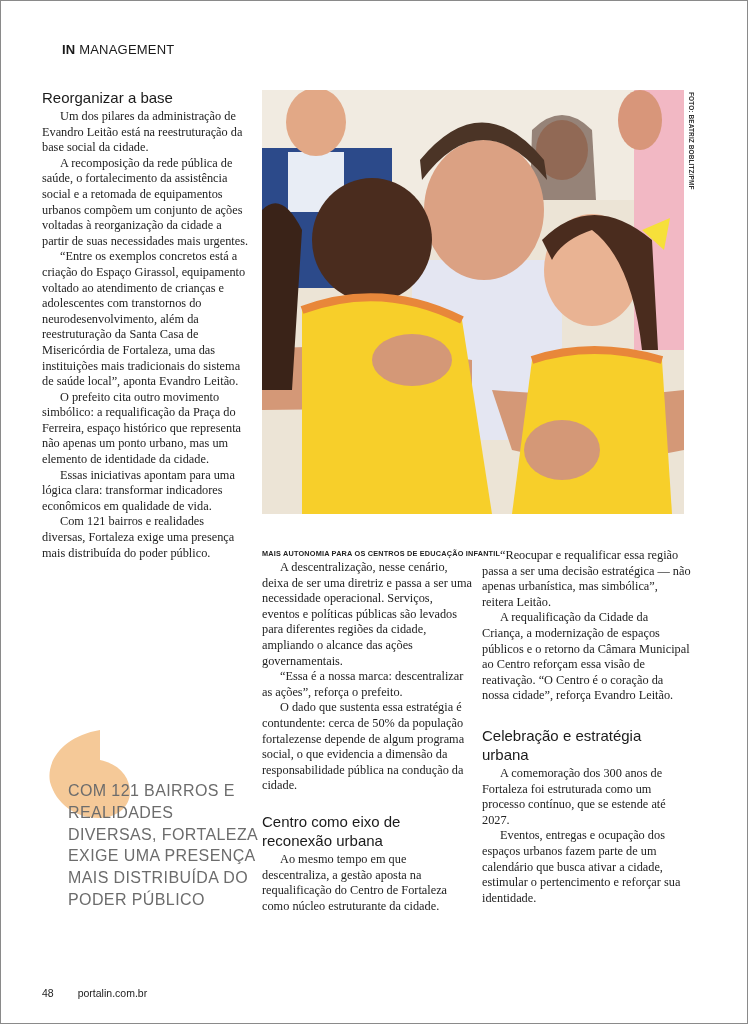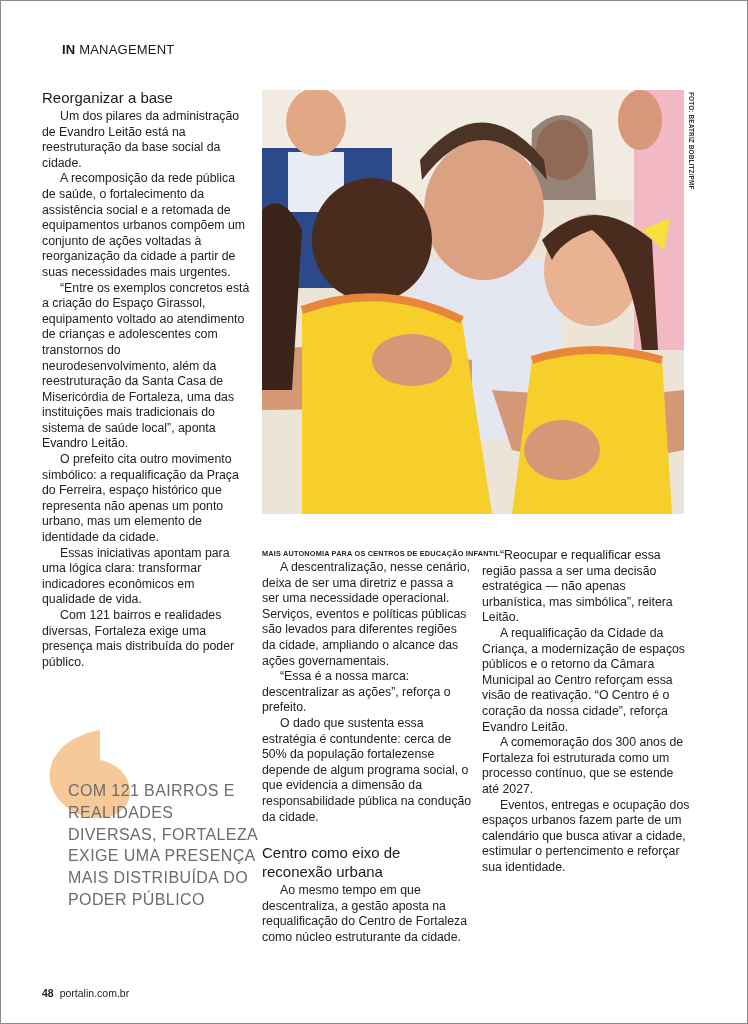--- a/index.html
+++ b/index.html
@@ -4,41 +4,41 @@
 <style>
   html, body { margin: 0; padding: 0; }
   body {
     width: 748px; height: 1024px; background: #ffffff; position: relative; overflow: hidden;
     font-family: "Liberation Sans", "DejaVu Sans", sans-serif; color: #1f1f1f;
   }
   .page-border { position: absolute; left: 0; top: 0; width: 746px; height: 1022px; border: 1px solid #8a8a8a; pointer-events: none; }
   .section-tag { position: absolute; left: 42px; top: 42px; font-size: 13px; letter-spacing: 0.2px; color: #1a1a1a; }
   .section-tag b { font-weight: 700; margin-left: 20px; }
   .col { position: absolute; font-size: 12.3px; line-height: 15.6px; color: #222; }
-  .col p { margin: 0; text-indent: 18px; }
+  .col p { margin: 0; text-indent: 18px; font-family: Liberation Serif, serif; }
   .col-1 { left: 42px; top: 88px; width: 208px; }
   .col-2 { left: 262px; top: 548px; width: 210px; margin-top: 12px; }
   .col-3 { left: 482px; top: 548px; width: 210px; }
   h2 { font-weight: 400; margin: 0; color: #1a1a1a; font-size: 15px; line-height: 19px; }
   .col-1 h2 { margin-bottom: 2px; }
   .h-centro { margin-top: 18px; margin-bottom: 2px; }
   .h-celeb { margin-top: 22px; margin-bottom: 2px; }
   .photo { position: absolute; left: 262px; top: 90px; width: 422px; height: 424px; overflow: hidden;
     background: linear-gradient(180deg, #e9e2d6 0%, #efe7da 30%, #e0c9a4 60%, #d6b98a 100%); }
   .photo svg { display: block; }
   .photo-credit { position: absolute; left: 686px; top: 92px; width: 10px; height: 100px; }
   .photo-credit span { position: absolute; left: 0; top: 0; transform-origin: 0 0; transform: rotate(90deg) translate(0, -9px);
     white-space: nowrap; font-size: 6.5px; font-weight: 700; color: #333; letter-spacing: 0.1px; }
   .caption { position: absolute; left: 262px; top: 549px; font-size: 7.3px; font-weight: 700; color: #222; letter-spacing: 0.2px; }
   .pullquote { position: absolute; left: 42px; top: 730px; width: 210px; height: 230px; }
   .quote-mark { position: absolute; left: 0; top: 0; }
   .pullquote-text { position: absolute; left: 26px; top: 50px; width: 190px; font-size: 16px; line-height: 21.8px;
     color: #6c6c6c; text-transform: uppercase; letter-spacing: 0.4px; }
   .footer { position: absolute; left: 42px; top: 987px; font-size: 10.5px; color: #222; }
-  .footer .pnum { font-weight: 700; margin-right: 6px; }
+  .footer .pnum { font-weight: 400; margin-right: 24px; }
 </style>
 </head>
 <body>
 
 <div class="page-border"></div>
 
 <div class="section-tag"><b>IN</b><span> MANAGEMENT</span></div>
 
 <div class="col col-1">
   <h2>Reorganizar a base</h2>
@@ -104,19 +104,20 @@
   <p>A descentralização, nesse cenário, deixa de ser uma diretriz e passa a ser uma necessidade operacional. Serviços, eventos e políticas públicas são levados para diferentes regiões da cidade, ampliando o alcance das ações governamentais.</p>
   <p>“Essa é a nossa marca: descentralizar as ações”, reforça o prefeito.</p>
   <p>O dado que sustenta essa estratégia é contundente: cerca de 50% da população fortalezense depende de algum programa social, o que evidencia a dimensão da responsabilidade pública na condução da cidade.</p>
   <h2 class="h-centro">Centro como eixo de reconexão urbana</h2>
   <p>Ao mesmo tempo em que descentraliza, a gestão aposta na requalificação do Centro de Fortaleza como núcleo estruturante da cidade.</p>
 </div>
 
 <div class="col col-3">
   <p>“Reocupar e requalificar essa região passa a ser uma decisão estratégica — não apenas urbanística, mas simbólica”, reitera Leitão.</p>
   <p>A requalificação da Cidade da Criança, a modernização de espaços públicos e o retorno da Câmara Municipal ao Centro reforçam essa visão de reativação. “O Centro é o coração da nossa cidade”, reforça Evandro Leitão.</p>
+  <h2 class="h-celeb">Celebração e estratégia urbana</h2>
   <p>A comemoração dos 300 anos de Fortaleza foi estruturada como um processo contínuo, que se estende até 2027.</p>
   <p>Eventos, entregas e ocupação dos espaços urbanos fazem parte de um calendário que busca ativar a cidade, estimular o pertencimento e reforçar sua identidade.</p>
 </div>
 
 <div class="footer">
   <span class="pnum">48</span><span>portalin.com.br</span>
 </div>
 
 </body></html>

